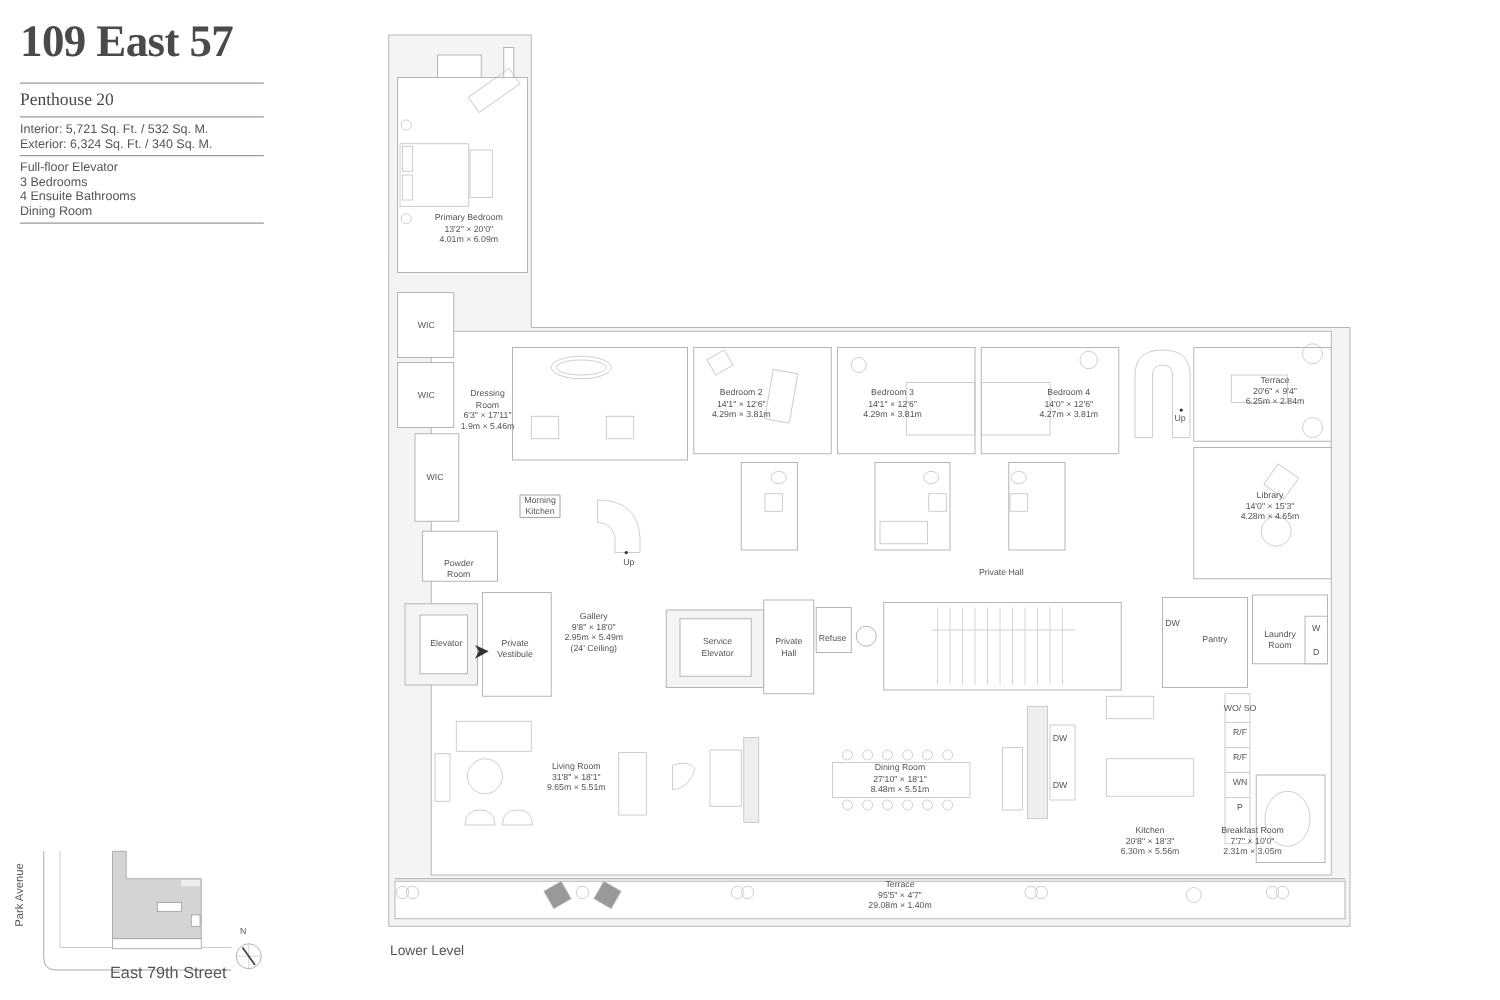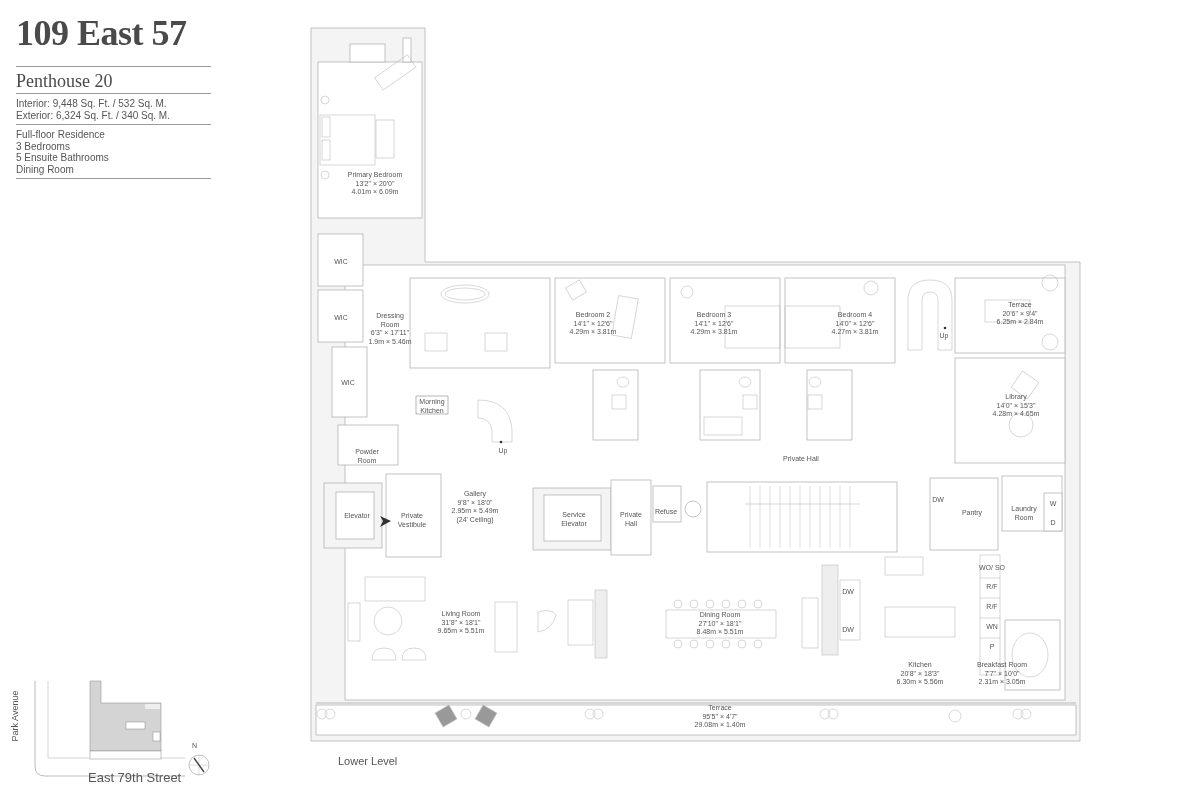--- a/index.html
+++ b/index.html
@@ -1,45 +1,45 @@
 <!DOCTYPE html>
 <html><head>
 <meta charset="utf-8">
 <style>
   html, body { margin:0; padding:0; background:#ffffff; }
   body { width:1200px; height:800px; position:relative; overflow:hidden; font-family:"Liberation Sans", sans-serif; color:#4a4a4a; }
   .sidebar { position:absolute; left:16px; top:10px; width:195px; }
   .title { font-family:"Liberation Serif", "DejaVu Serif", serif; font-size:36px; color:#4a4a4a; letter-spacing:-0.5px; line-height:46px; margin:0; }
   .rule { border-top:1px solid #9a9a9a; margin:0; }
-  .unit { font-family:"Liberation Serif", "DejaVu Serif", serif; font-size:18px; line-height:24px; padding-top:2px; color:#4a4a4a; }
+  .unit { font-family:"Liberation Serif", "DejaVu Serif", serif; font-size:14px; line-height:24px; padding-top:2px; color:#4a4a4a; }
   .info { font-size:10px; line-height:11.5px; color:#555; padding:4px 0 3px 0; }
   .info div { white-space:nowrap; }
   .keyplan { position:absolute; left:10px; top:676px; width:210px; height:110px; }
   .plan { position:absolute; left:300px; top:20px; width:800px; height:730px; }
-  .level { position:absolute; left:312px; top:755px; font-size:11px; color:#555;margin-left:26px; }
+  .level { position:absolute; left:312px; top:755px; font-size:11px; color:#555; }
   .lbl { position:absolute; font-size:7px; line-height:8.5px; color:#555; text-align:center; white-space:nowrap; transform:translate(-50%,-50%); }
   .lbl div { white-space:nowrap; }
 </style>
 </head>
 <body>
 
 <div class="sidebar">
   <h1 class="title">109 East 57</h1>
   <div class="rule" style="margin-top:10px;"></div>
   <div class="unit">Penthouse 20</div>
   <div class="rule"></div>
   <div class="info">
-    <div>Interior: 9,448 Sq. Ft. / 532 Sq. M.</div>
+    <div>Interior: 5,721 Sq. Ft. / 532 Sq. M.</div>
     <div>Exterior: 6,324 Sq. Ft. / 340 Sq. M.</div>
   </div>
   <div class="rule"></div>
   <div class="info">
-    <div>Full-floor Residence</div>
+    <div>Full-floor Elevator</div>
     <div>3 Bedrooms</div>
-    <div>5 Ensuite Bathrooms</div>
+    <div>4 Ensuite Bathrooms</div>
     <div>Dining Room</div>
   </div>
   <div class="rule"></div>
 </div>
 
 <div class="keyplan">
   <svg width="210" height="110" viewBox="0 0 210 110">
     <path d="M25 5 V90 Q25 100 35 100 H175" fill="none" stroke="#aaa" stroke-width="0.8"></path>
     <path d="M38 5 V82 H175" fill="none" stroke="#bbb" stroke-width="0.6"></path>
     <path d="M80 5 H91 V27 H151 V75 H80 Z" fill="#d4d4d4" stroke="#999" stroke-width="0.6"></path>

